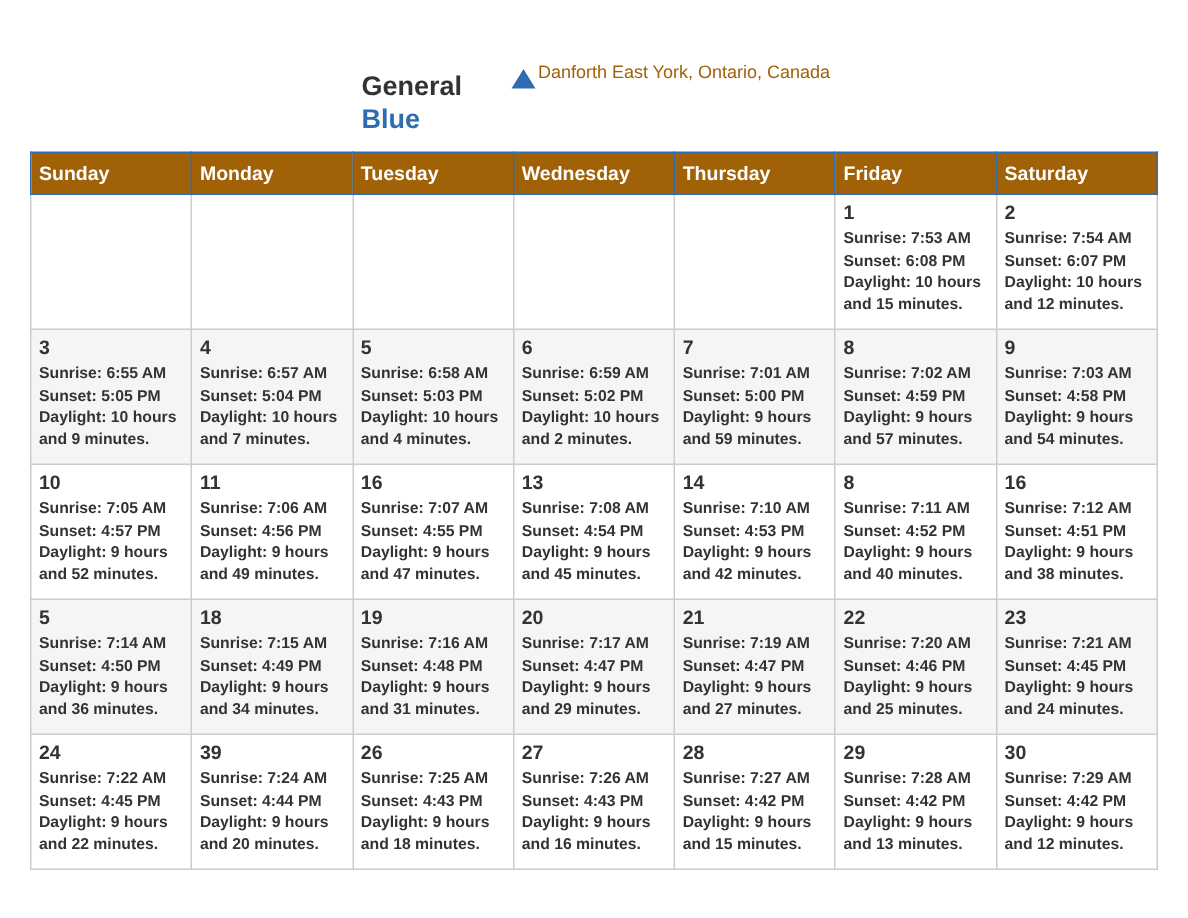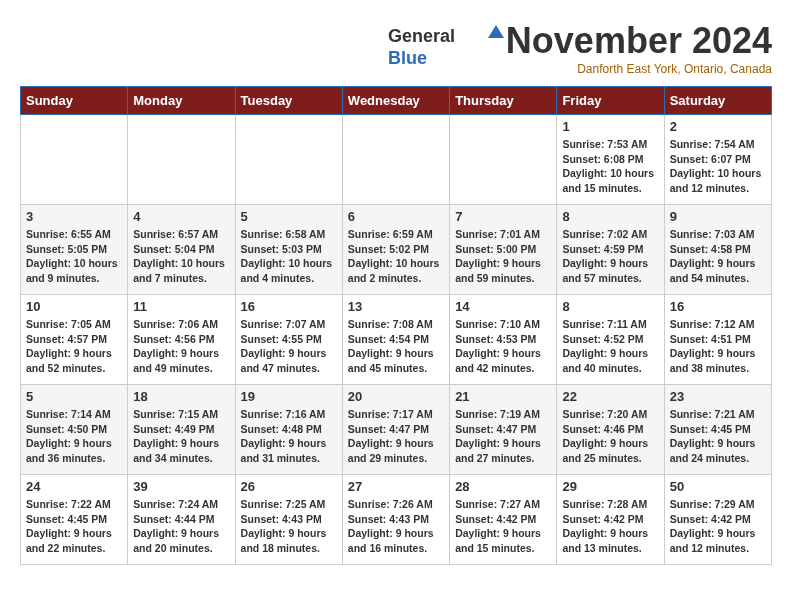--- a/index.html
+++ b/index.html
@@ -5,23 +5,24 @@
     * { margin: 0; padding: 0; box-sizing: border-box; }
     body {
       font-family: Arial, sans-serif;
       background: #fff;
       width: 792px;
       min-height: 612px;
       padding: 20px;
     }
     .header {
       display: flex;
-      justify-content: flex-end;
+      justify-content: center;
       align-items: flex-start;
       margin-bottom: 10px;
+      margin-top: 21px;
     }
     .logo {
       display: flex;
       flex-direction: column;
       align-items: flex-start;
     }
     .title-block {
       text-align: right;
     }
     .title-block h1 {
@@ -33,21 +34,21 @@
       font-size: 12px;
       color: #a16207;
       font-weight: normal;
     }
     .calendar {
       width: 100%;
       border-collapse: collapse;
       font-size: 11px;
     }
     .calendar thead th {
-      background: #7f1d1d;
+      background: #a16207;
       color: #fff;
       text-align: left;
       padding: 6px 5px;
       font-size: 13px;
       border: 1px solid #2e6db4;
     }
     .calendar tbody td {
       border: 1px solid #ccc;
       vertical-align: top;
       padding: 4px 5px;
@@ -86,21 +87,20 @@
   <div class="logo">
     <div class="logo-svg">
       <svg width="120" height="50" viewBox="0 0 120 50">
         <text x="2" y="22" font-family="Arial" font-size="18" font-weight="bold" fill="#333">General</text>
         <polygon points="110,5 118,18 102,18" fill="#2e6db4"></polygon>
         <text x="2" y="44" font-family="Arial" font-size="18" font-weight="bold" fill="#2e6db4">Blue</text>
       </svg>
     </div>
   </div>
   <div class="title-block">
-    <h1>November 2024</h1>
     <h2>Danforth East York, Ontario, Canada</h2>
   </div>
 </div>
 
 <table class="calendar">
   <thead>
     <tr>
     <th>Sunday</th>
         <th>Monday</th>
         <th>Tuesday</th>
@@ -235,18 +235,18 @@
         </td>
         <td>
           <div class="day-num">28</div>
           <div class="day-info">Sunrise: 7:27 AM<br>Sunset: 4:42 PM<br>Daylight: 9 hours and 15 minutes.</div>
         </td>
         <td>
           <div class="day-num">29</div>
           <div class="day-info">Sunrise: 7:28 AM<br>Sunset: 4:42 PM<br>Daylight: 9 hours and 13 minutes.</div>
         </td>
         <td>
-          <div class="day-num">50</div>
+          <div class="day-num">30</div>
           <div class="day-info">Sunrise: 7:29 AM<br>Sunset: 4:42 PM<br>Daylight: 9 hours and 12 minutes.</div>
         </td>
       </tr>
     </tbody>
 </table>
 
 </body></html>

